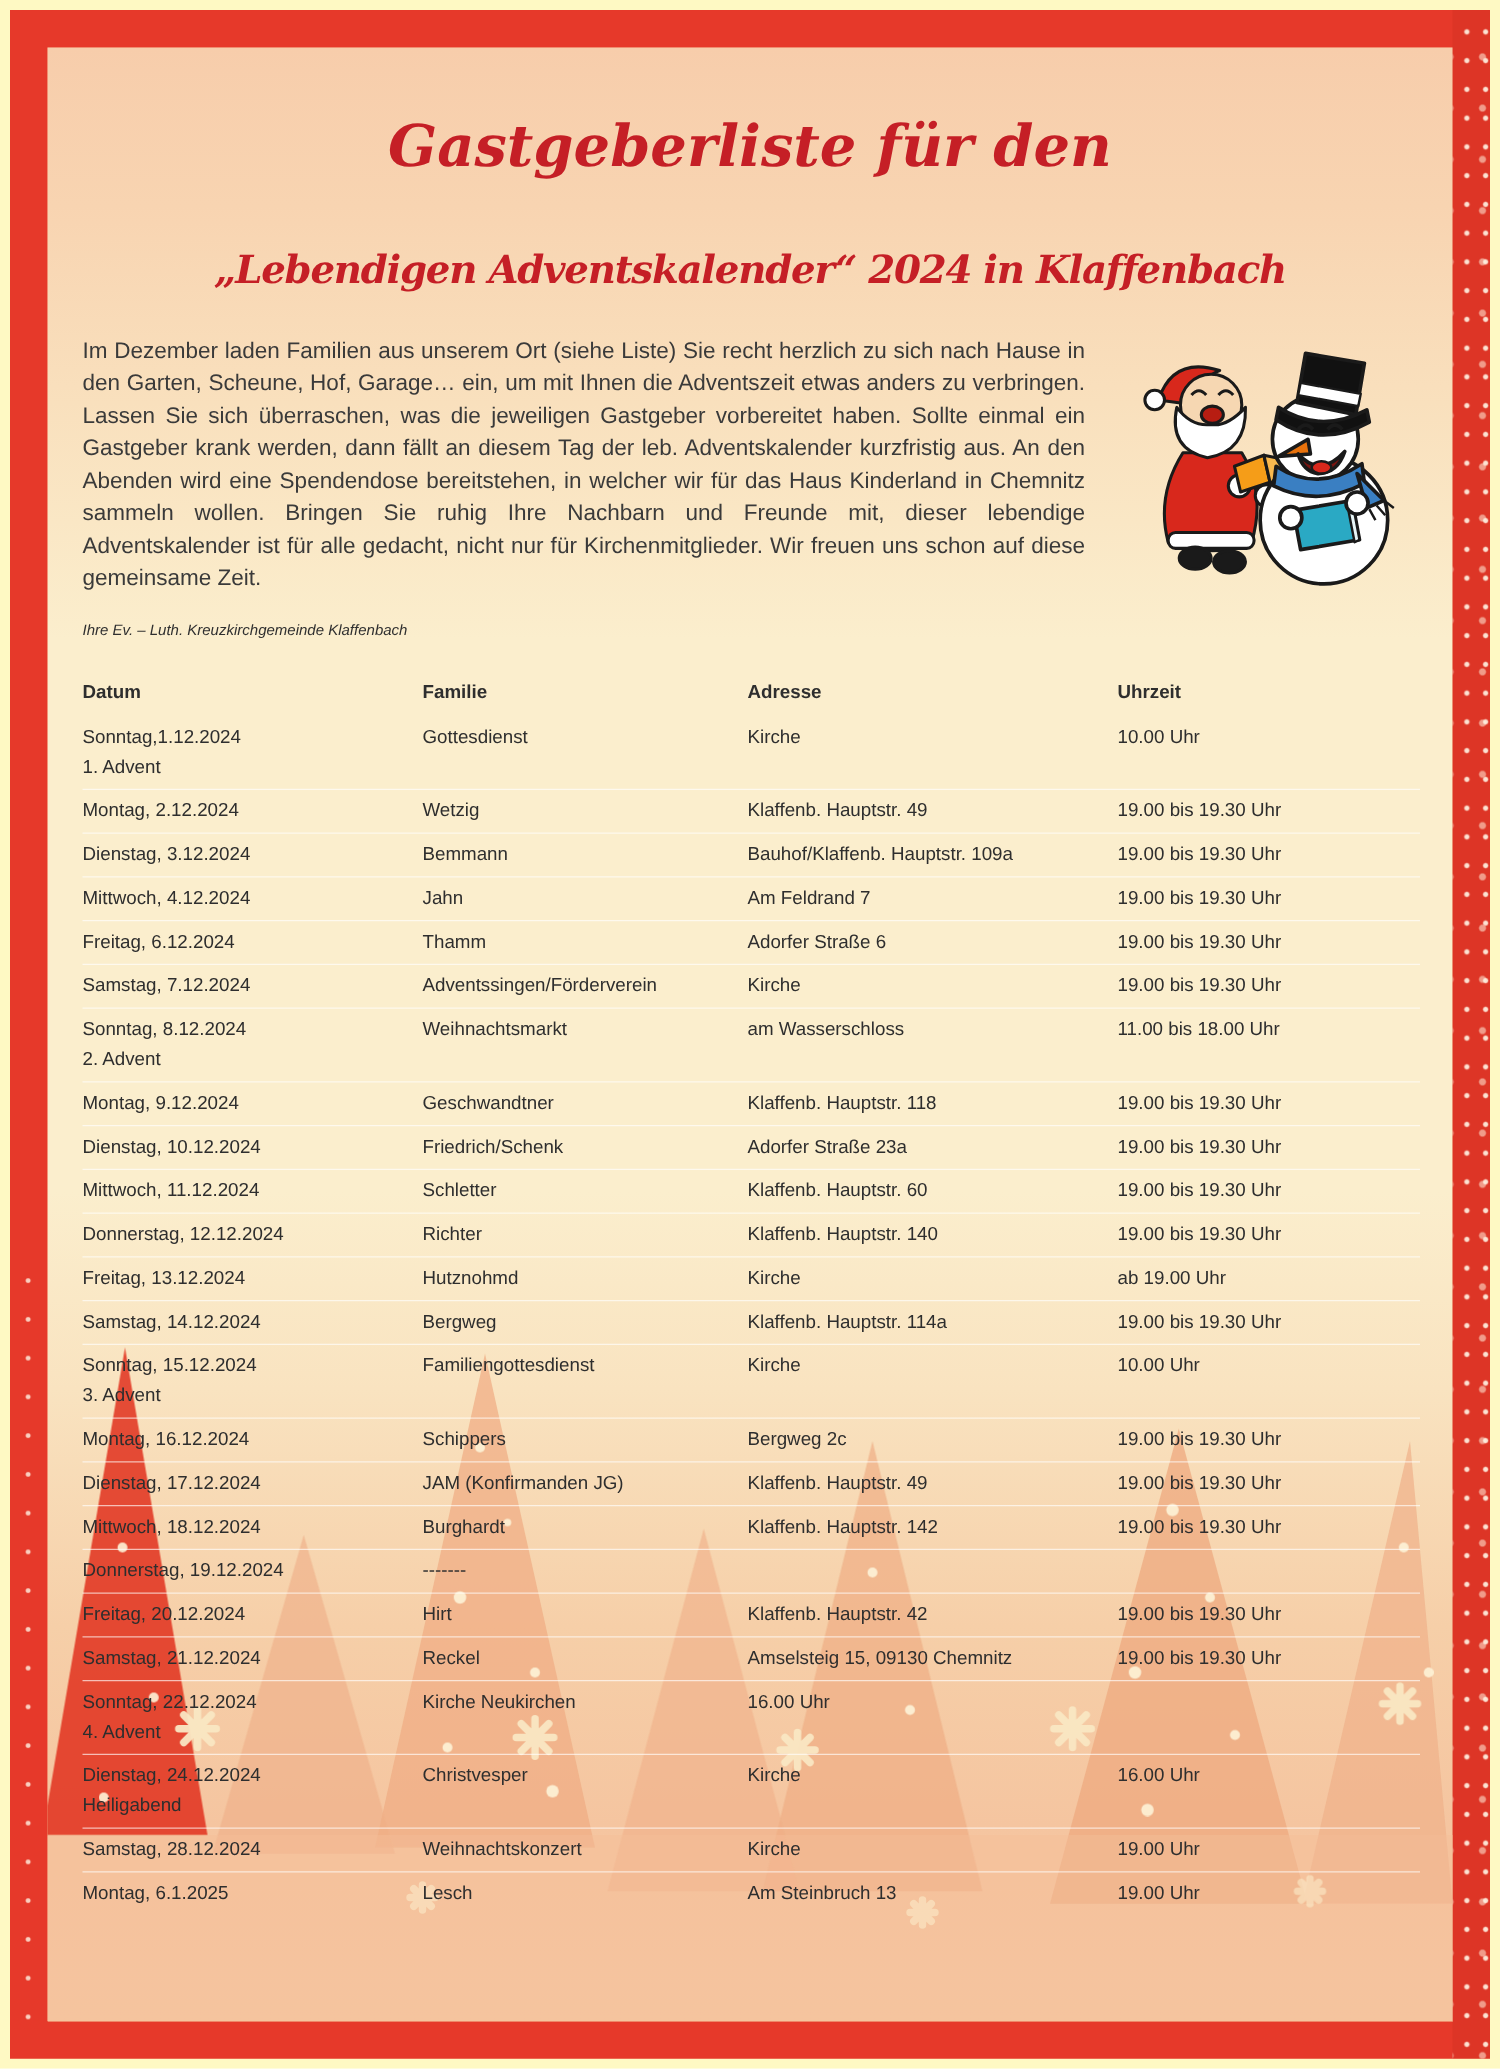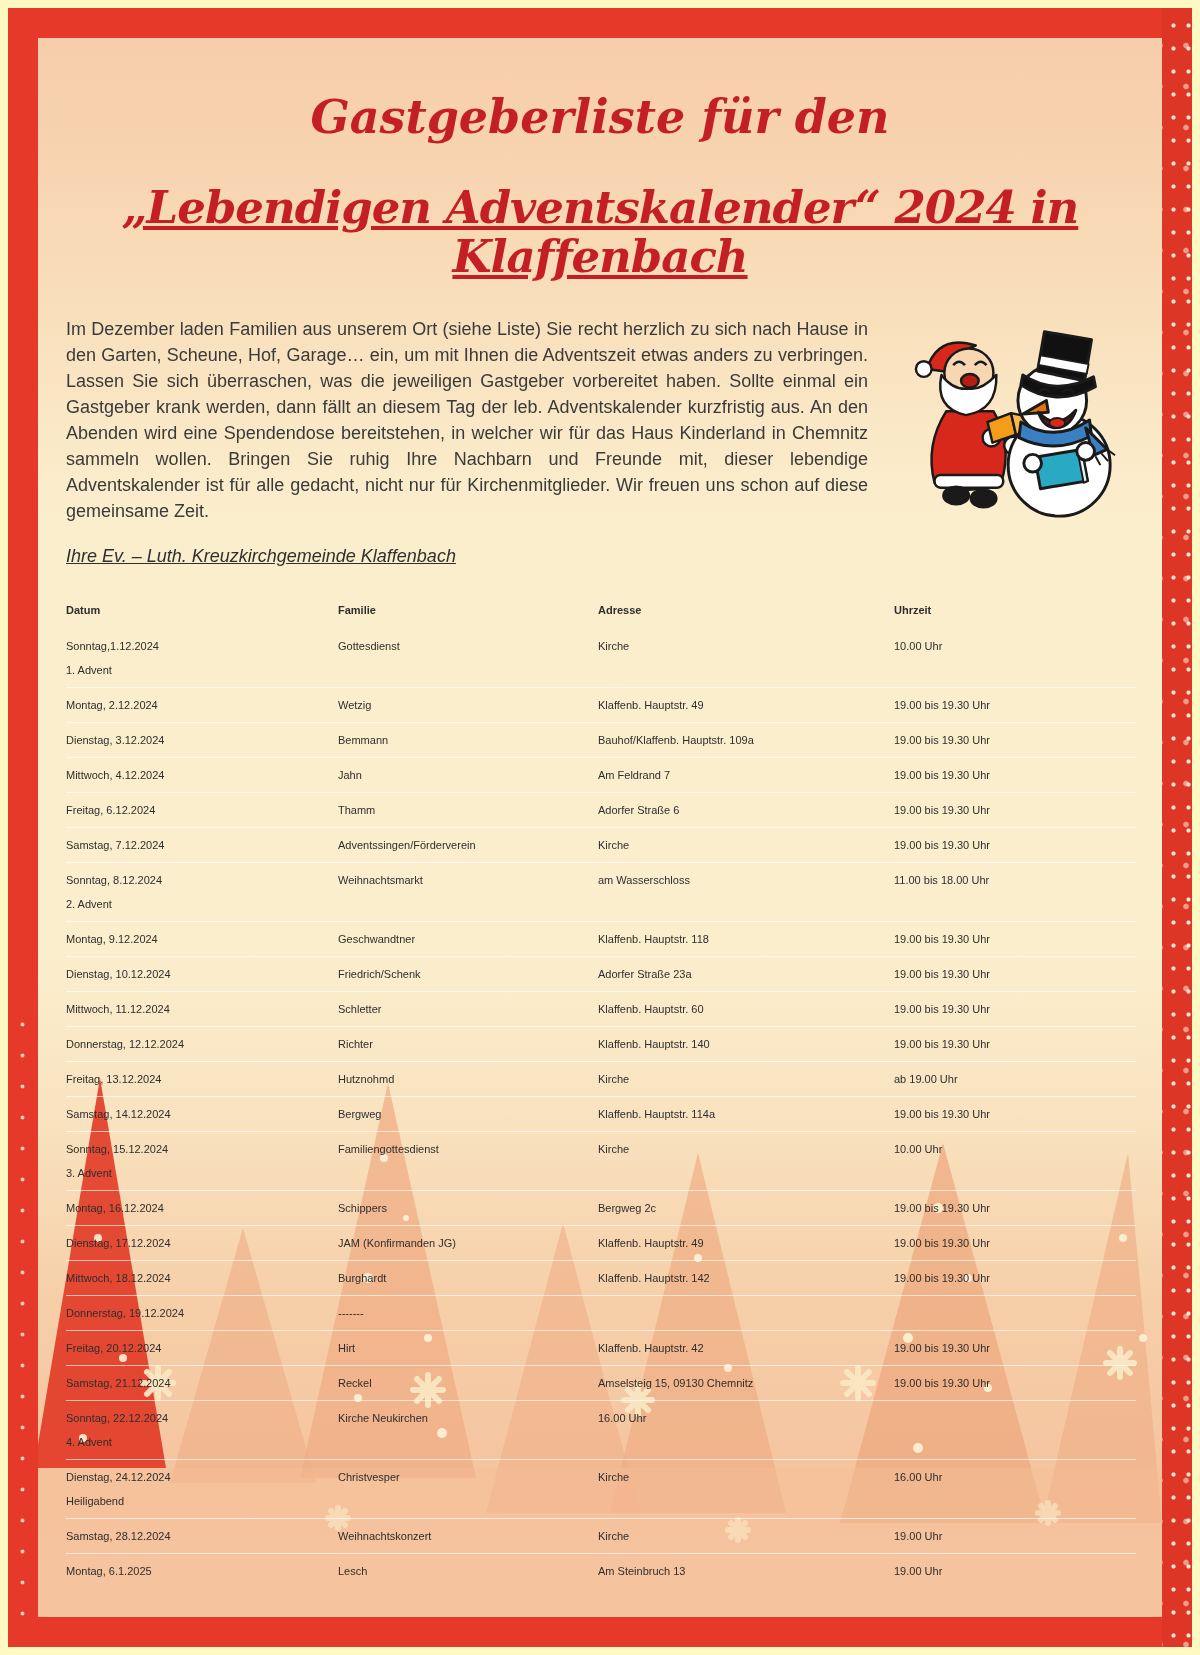--- a/index.html
+++ b/index.html
@@ -40,36 +40,35 @@
   
   .bg-layer{position:absolute;left:0;top:1000px;width:1124px;height:620px;pointer-events:none;}
   .content{position:relative;padding:24px 28px 0 28px;}
 
   .title{
     text-align:center;color:#c51f26;margin:0;
     font-family:"DejaVu Serif", serif;
     font-style:italic;font-weight:700;
   }
   .title .t1{display:block;font-size:46px;line-height:1.1;margin-top:30px;}
-  .title .t2{display:block;font-size:45px;line-height:1.1;margin-top:40px;letter-spacing:-1px;text-decoration:underline;}
+  .title .t2{display:block;font-size:31px;line-height:1.1;margin-top:56px;letter-spacing:-1px;}
 
   .intro-row{display:flex;gap:28px;margin-top:34px;}
   .intro{
     flex:1;margin:0;color:#3a3a3a;font-size:18px;line-height:26px;
     text-align:justify;
   }
   .illu{flex:none;width:238px;height:206px;margin-top:2px;}
 
   .signature{
-    margin:22px 0 0 0;color:#2f2f2f;font-size:18px;font-style:italic;
+    margin:22px 0 0 0;color:#2f2f2f;font-size:12px;font-style:italic;
     font-weight:500;
-    text-decoration:underline;
-  }
-
-  .table{margin-top:26px;width:1070px;color:#2e2e2e;font-size:11px;}
+  }
+
+  .table{margin-top:26px;width:1070px;color:#2e2e2e;font-size:15px;}
   .trow{
     display:grid;grid-template-columns:272px 260px 296px 1fr;
     border-top:1px solid rgba(255,255,255,0.65);
     padding:7px 0;line-height:20px;
   }
   .trow:first-child{border-top:none;}
   .thead{font-weight:700;padding-bottom:9px;}
   .c-datum .l2{display:block;margin-top:4px;}
   .row-bold .c-datum{font-weight:400;}
   .cell{padding-right:10px;}

